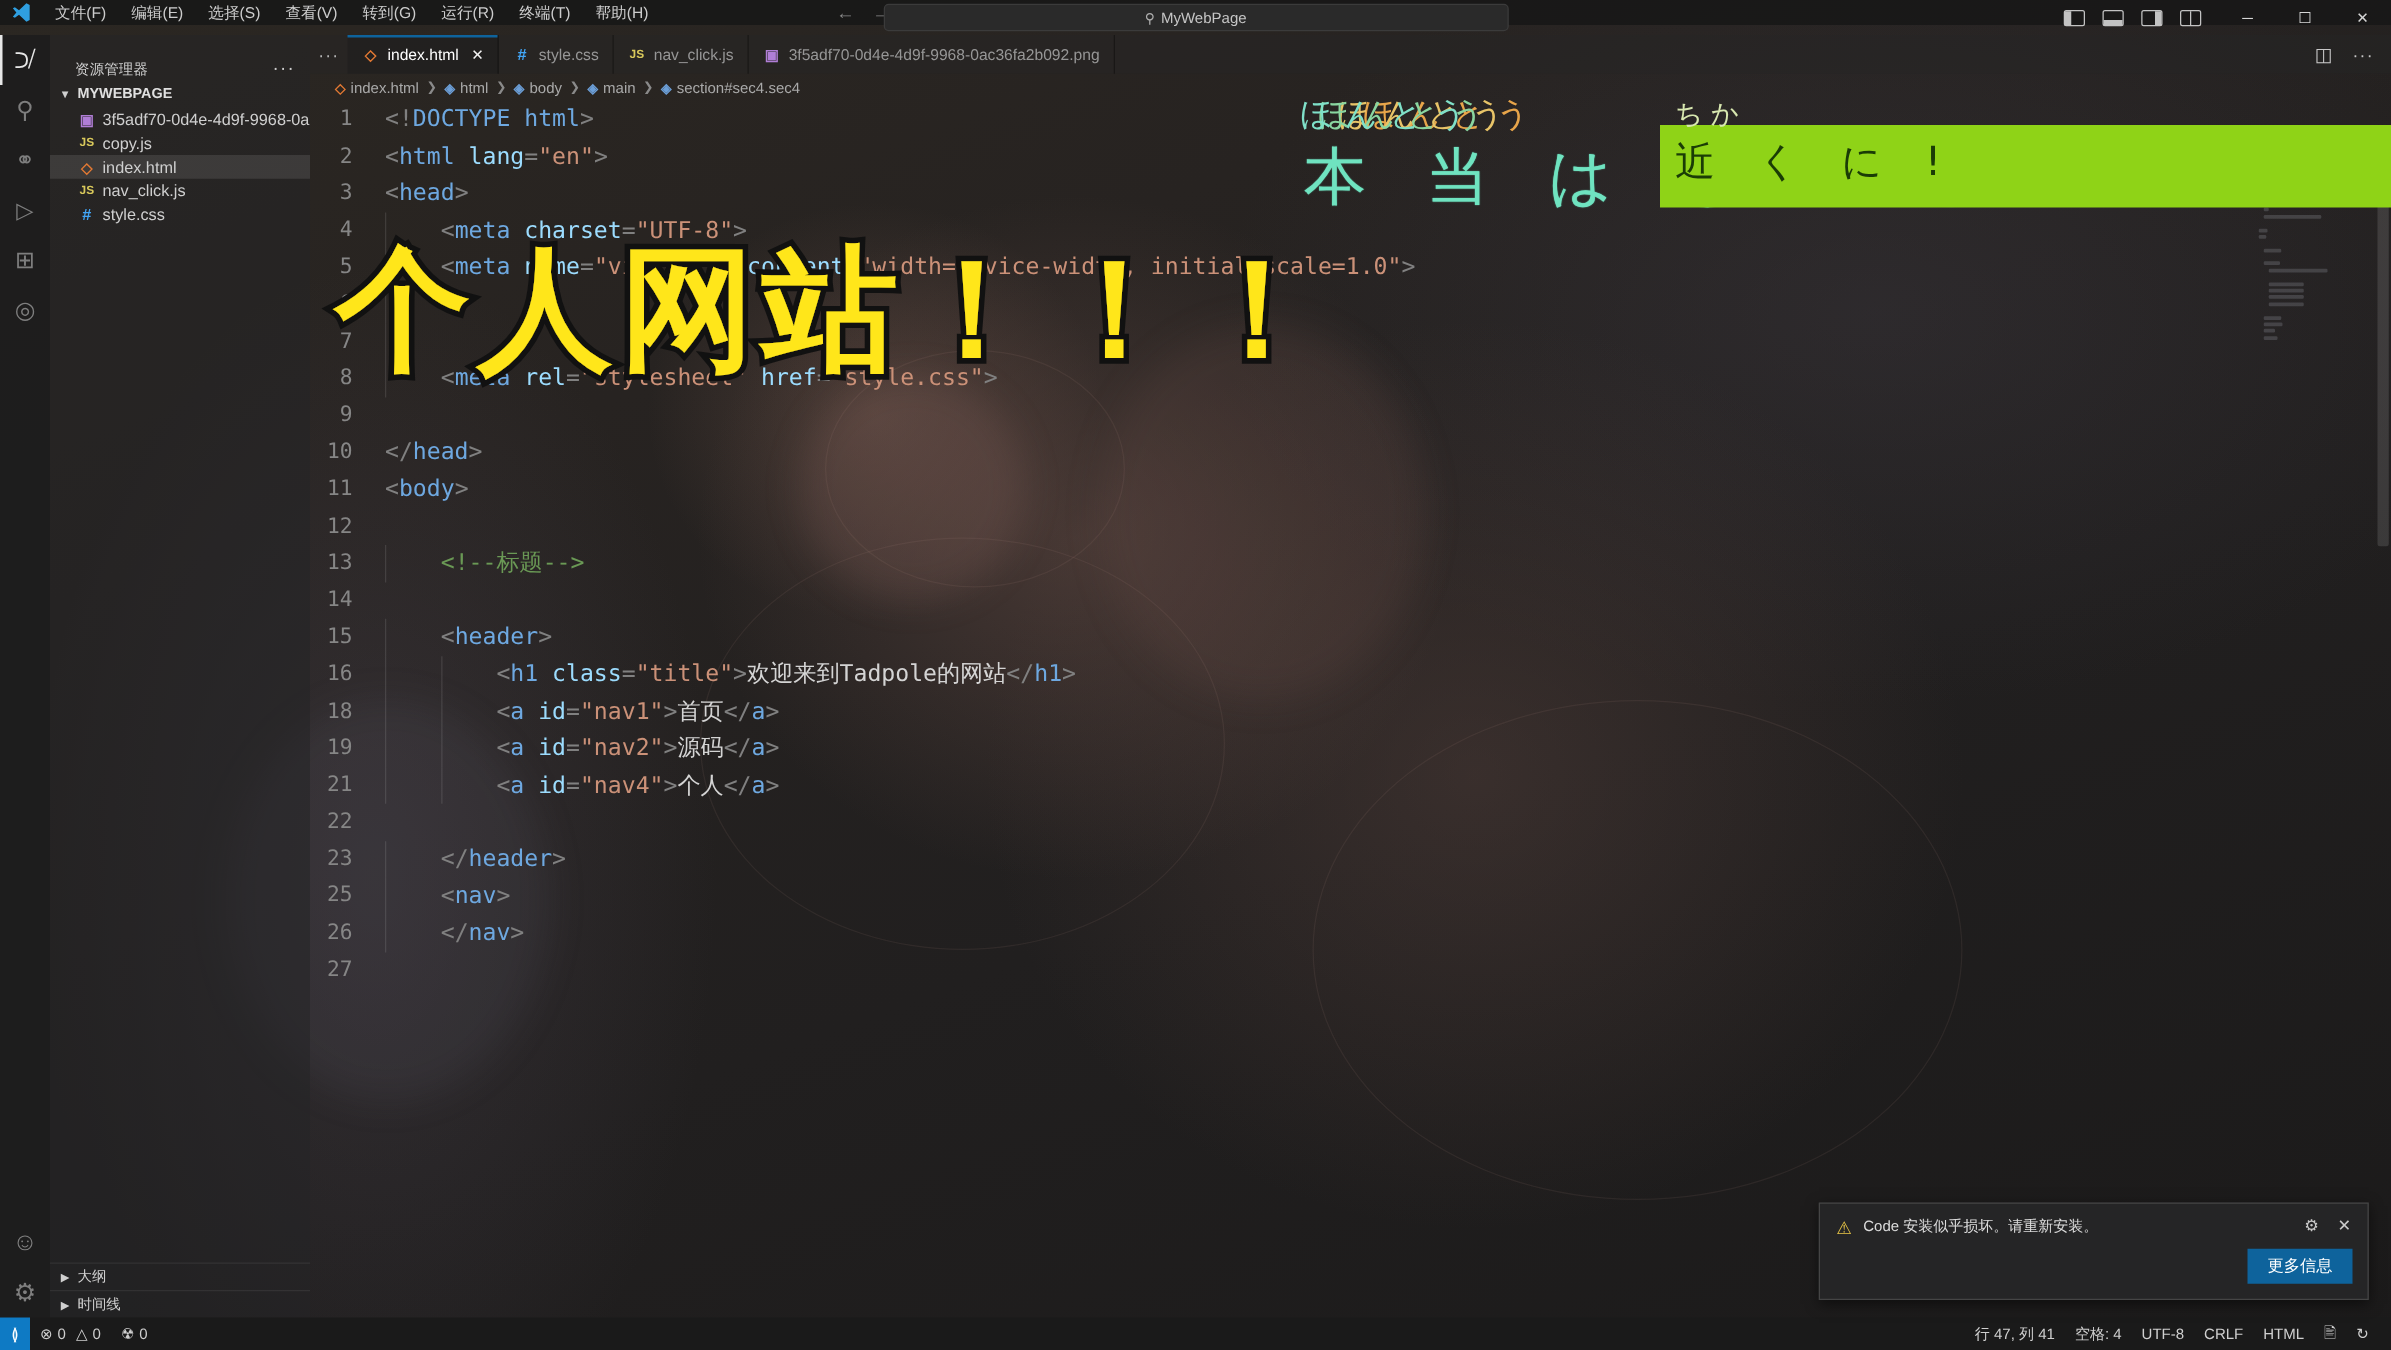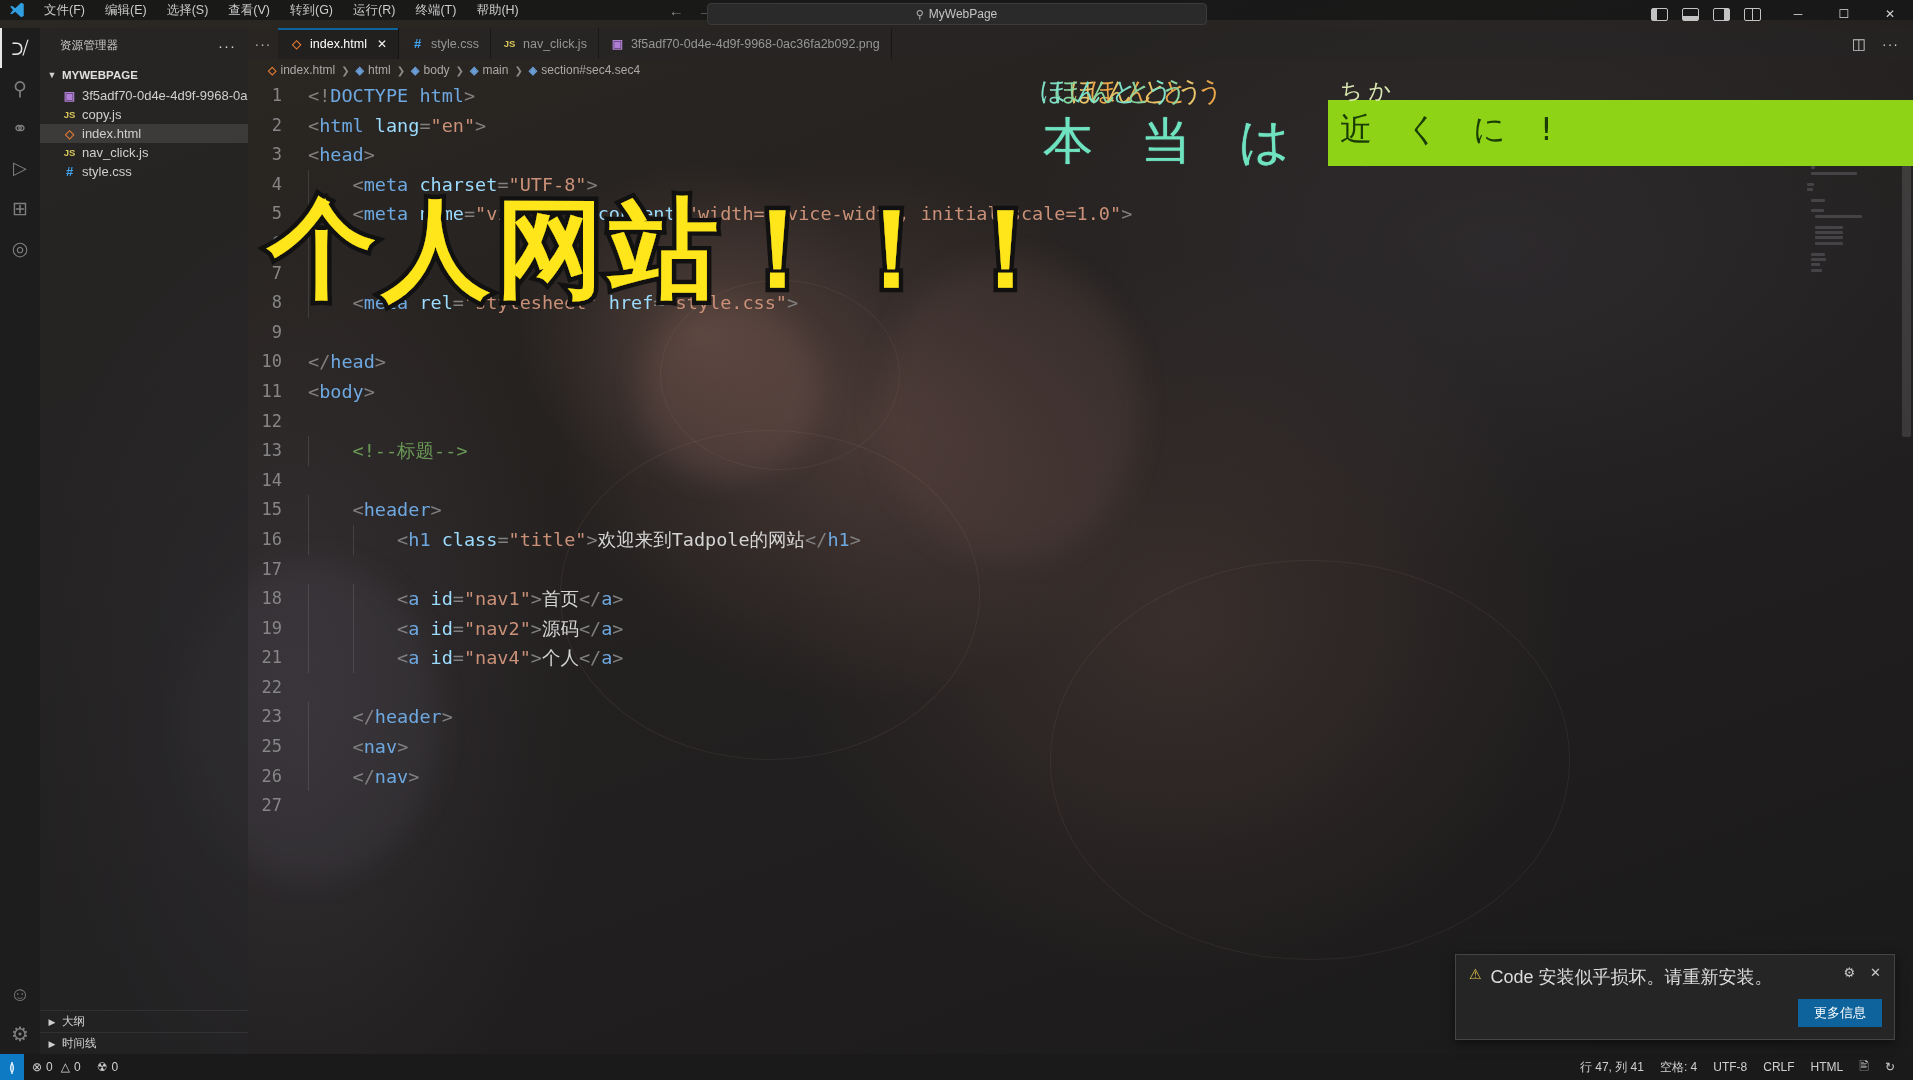--- a/index.html
+++ b/index.html
@@ -90,21 +90,21 @@
   }
   .act-spacer { flex: 1; }
 
   
   .sidebar {
     position: absolute; left: 40px; top: 28px; width: 208px; bottom: 26px;
     background: rgba(37,37,38,0.55);
     z-index: 20; display: flex; flex-direction: column;
   }
   .sb-header {
-    height: 35px; display: flex; align-items: center; justify-content: space-between;
+    height: 35px; display: flex; align-items: flex-end; justify-content: space-between;
     padding: 0 6px 0 20px; font-size: 11.5px; color: #cfcfcf; letter-spacing: .2px;
   }
   .sb-dots { font-size: 15px; color: #cfcfcf; letter-spacing: 1px; padding: 0 6px; cursor: pointer; }
   .sb-section {
     height: 23px; display: flex; align-items: center; gap: 2px; padding-left: 4px;
     font-size: 11.5px; font-weight: bold; color: #e0e0e0; cursor: pointer;
   }
   .chev { width: 16px; text-align: center; font-size: 9px; color: #cfcfcf; }
   .tree { font-size: 13px; }
   .tree-row {
@@ -232,21 +232,21 @@
 
   
   .toast {
     position: absolute; right: 18px; bottom: 40px; width: 440px;
     background: #252526; border: 1px solid #454545;
     box-shadow: 0 3px 10px rgba(0,0,0,0.5);
     z-index: 50;
   }
   .toast-row { display: flex; align-items: flex-start; gap: 9px; padding: 10px 10px 6px 13px; }
   .toast-warn { color: #e8c547; font-size: 14px; line-height: 1; margin-top: 2px; }
-  .toast-msg { flex: 1; font-size: 18px; color: #dcdcdc; line-height: 1.35; }
+  .toast-msg { flex: 1; font-size: 12px; color: #dcdcdc; line-height: 1.35; }
   .toast-ico { color: #c9c9c9; font-size: 13px; padding: 0 3px; cursor: pointer; }
   .toast-actions { display: flex; justify-content: flex-end; padding: 4px 12px 12px; }
   .toast-btn {
     background: #0e639c; color: #ffffff; font-size: 13px;
     padding: 5px 16px; border: none; cursor: pointer;
   }
 
   
   .statusbar {
     position: absolute; left: 0; right: 0; bottom: 0; height: 26px;
@@ -502,24 +502,20 @@
           <div class="code-line">
             <div class="ln">15</div>
             <div class="ind-guide" style="left: 60px;"></div>
             <div class="code-text"><span>    </span><span class="t-br">&lt;</span><span class="t-tag">header</span><span class="t-br">&gt;</span></div>
           </div>
           <div class="code-line">
             <div class="ln">16</div>
             <div class="ind-guide" style="left: 60px;"></div>
             <div class="ind-guide" style="left: 104.6px;"></div>
             <div class="code-text"><span>        </span><span class="t-br">&lt;</span><span class="t-tag">h1</span><span class="t-txt"> </span><span class="t-attr">class</span><span class="t-br">=</span><span class="t-val">"title"</span><span class="t-br">&gt;</span><span class="t-txt">欢迎来到Tadpole的网站</span><span class="t-br">&lt;/</span><span class="t-tag">h1</span><span class="t-br">&gt;</span></div>
-          </div>
-          <div class="code-line">
-            <div class="ln">17</div>
-            <div class="code-text"><span class="t-txt"></span></div>
           </div>
           <div class="code-line">
             <div class="ln">18</div>
             <div class="ind-guide" style="left: 60px;"></div>
             <div class="ind-guide" style="left: 104.6px;"></div>
             <div class="code-text"><span>        </span><span class="t-br">&lt;</span><span class="t-tag">a</span><span class="t-txt"> </span><span class="t-attr">id</span><span class="t-br">=</span><span class="t-val">"nav1"</span><span class="t-br">&gt;</span><span class="t-txt">首页</span><span class="t-br">&lt;/</span><span class="t-tag">a</span><span class="t-br">&gt;</span></div>
           </div>
           <div class="code-line">
             <div class="ln">19</div>
             <div class="ind-guide" style="left: 60px;"></div>

